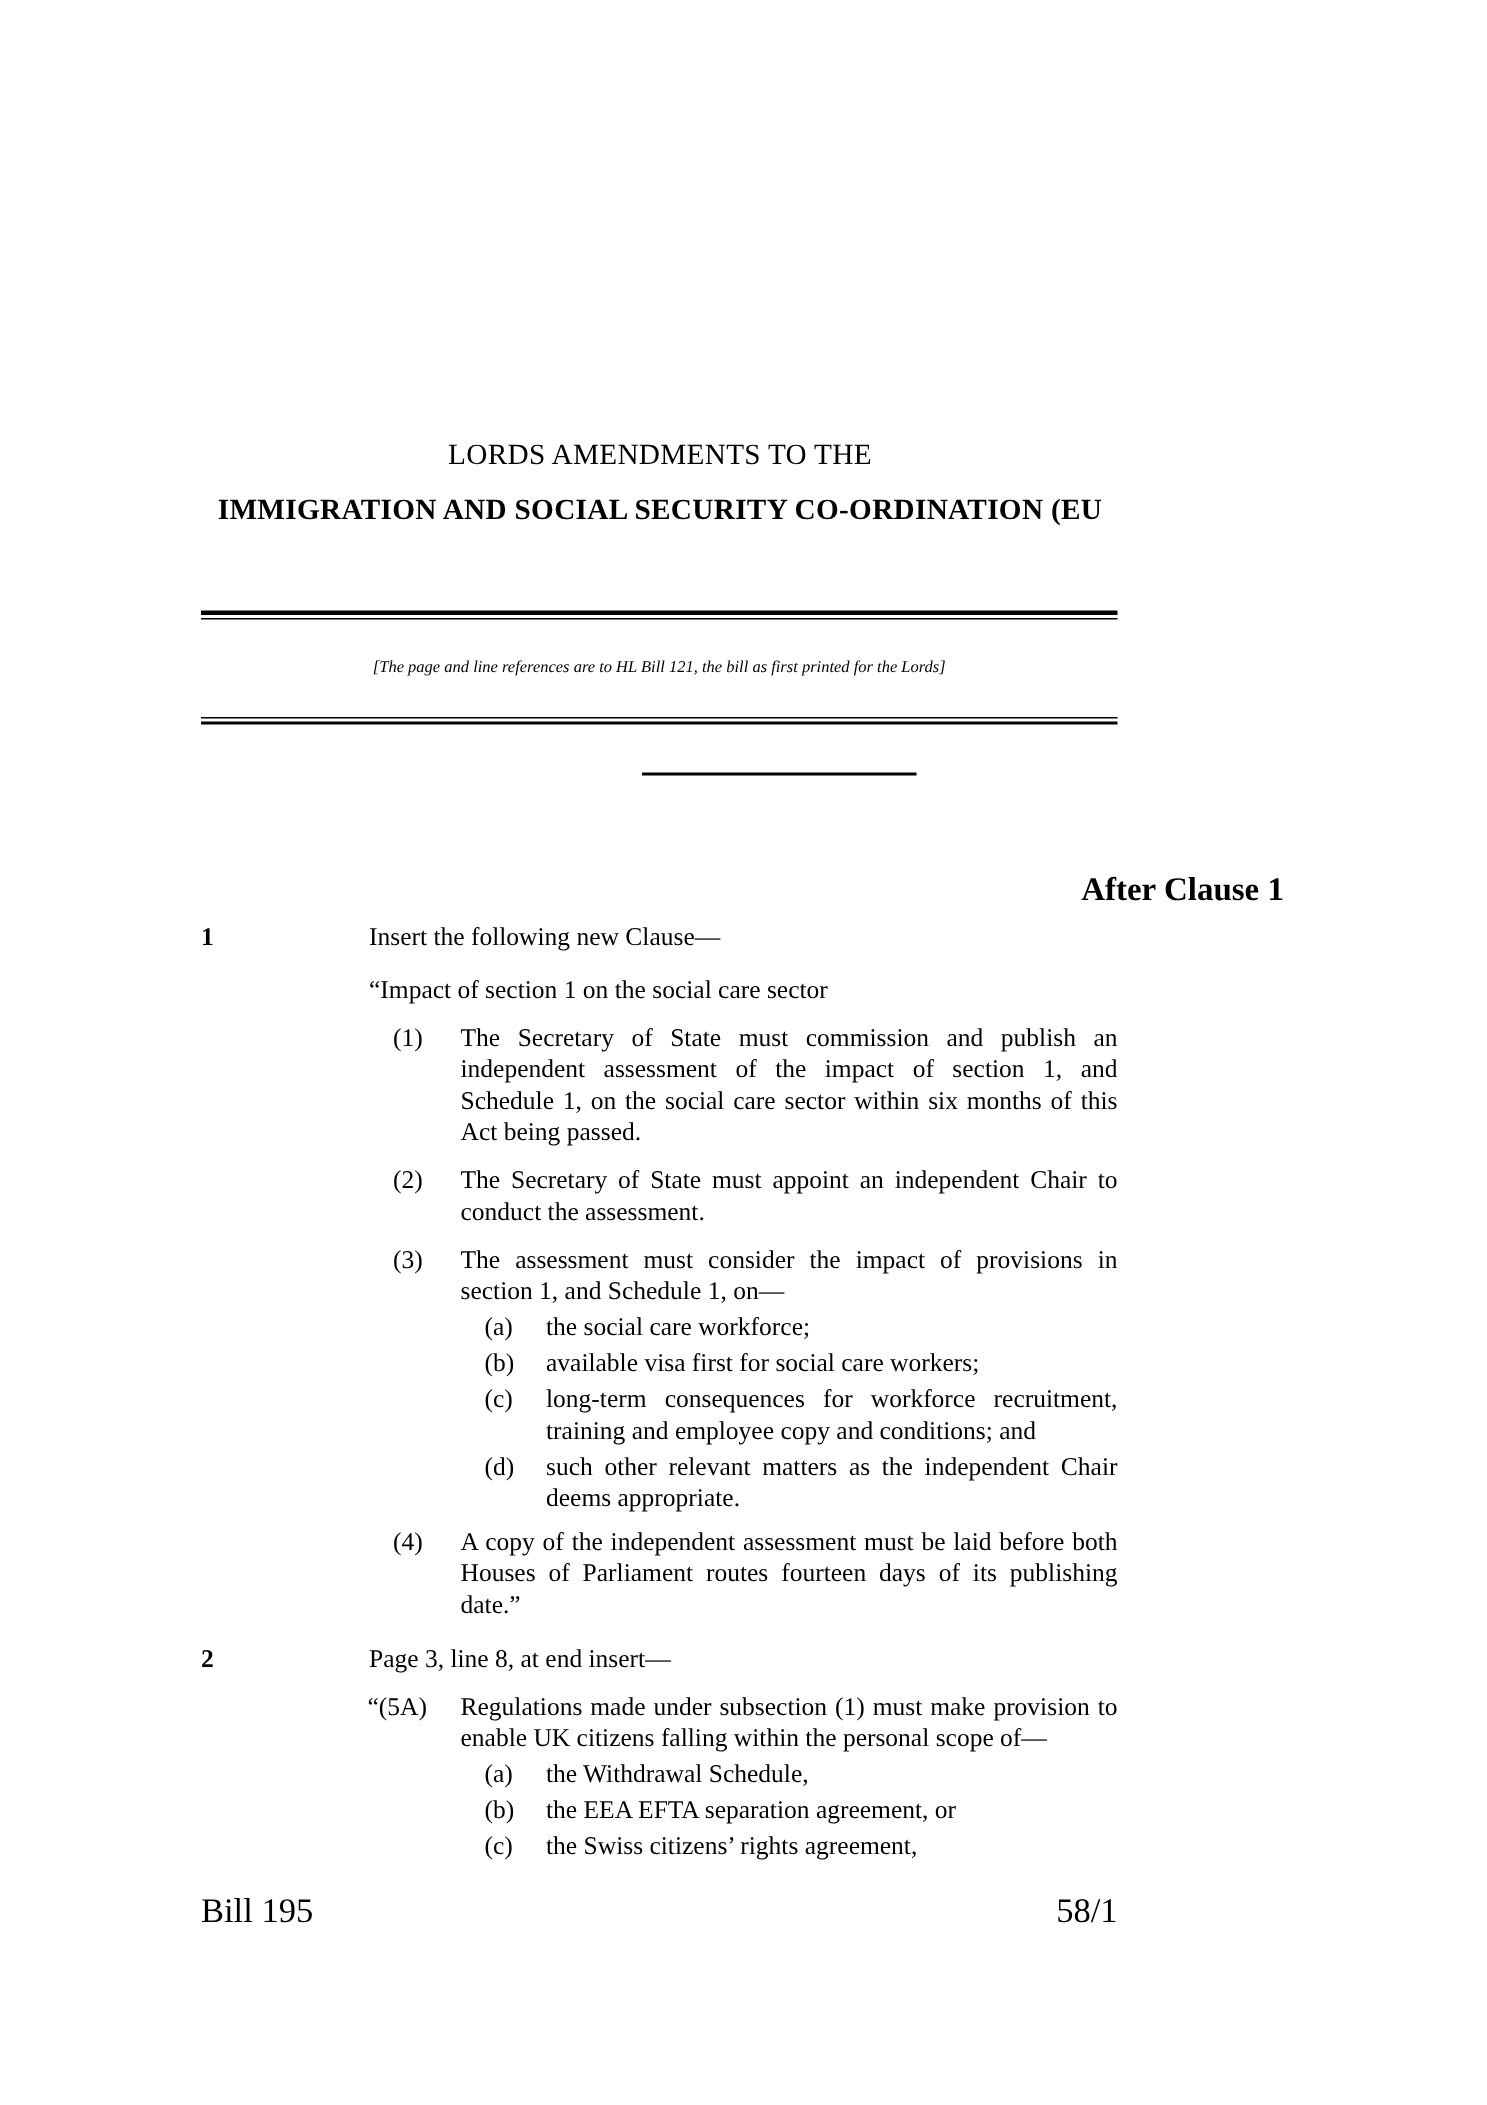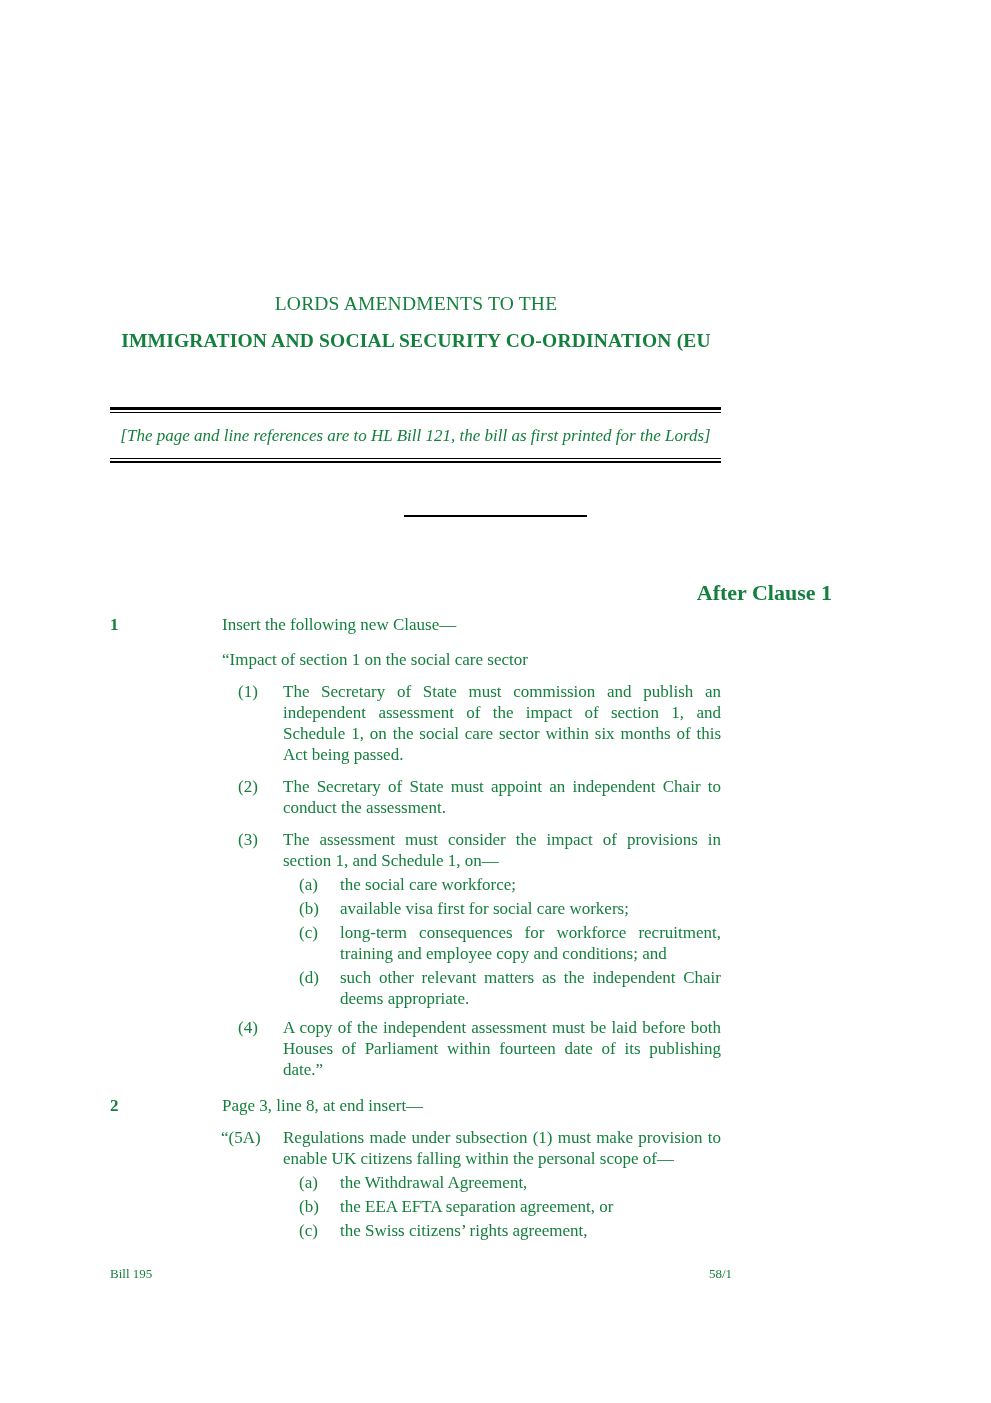--- a/index.html
+++ b/index.html
@@ -2,22 +2,23 @@
 <html><head>
 <meta charset="utf-8">
 <style>
   html, body { margin: 0; padding: 0; background: #ffffff; }
   .page {
     position: relative;
     width: 832px;
     height: 1403px;
     background: #ffffff;
     font-family: "Liberation Serif", serif;
-    color: #15803d;
+    color: #000000;
     overflow: hidden;
+    margin-left: 24px;
   }
 
   
   .doc-title {
     position: absolute;
     top: 285px;
     left: 0;
     width: 100%;
     text-align: center;
     font-size: 19.5px;
@@ -27,23 +28,23 @@
   .doc-title .t-plain { font-weight: normal; }
   .doc-title .t-bold  { font-weight: bold; }
 
   
   .refbox { position: absolute; top: 407px; left: 110px; right: 111px; }
   .rule2 { height: 2.5px; background: #000; }
   .rule1 { height: 1px;   background: #000; margin: 2px 0; }
   .refnote {
     text-align: center;
     font-style: italic;
-    font-size: 17px;
+    font-size: 11px;
     line-height: 21px;
-    padding: 10px 0;
+    padding: 20px 0;
   }
 
   
   .separator {
     position: absolute;
     top: 515px;
     left: 404px;
     width: 183px;
     height: 2px;
     background: #000;
@@ -88,24 +89,24 @@
     text-align: justify;
   }
   .items { margin-top: 2px; }
   .item > .marker { position: absolute; left: -41px; top: 0; }
 
   
   .doc-footer {
     position: absolute;
     top: 1263px;
     left: 110px;
-    right: 100px;
+    right: 111px;
     display: flex;
     justify-content: space-between;
-    font-size: 13px;
+    font-size: 23px;
     line-height: 21px;
   }
 </style>
 </head>
 <body>
 
 <div class="page">
 
   <header class="doc-title">
     <div class="t-plain">LORDS AMENDMENTS TO THE</div>
@@ -161,36 +162,36 @@
         </div>
         <div class="item">
           <span class="marker">(d)</span>
           <span>such other relevant matters as the independent Chair deems appropriate.</span>
         </div>
       </div>
     </div>
 
     <div class="sub mt-sm">
       <span class="marker">(4)</span>
-      <span>A copy of the independent assessment must be laid before both Houses of Parliament within fourteen date of its publishing date.”</span>
+      <span>A copy of the independent assessment must be laid before both Houses of Parliament routes fourteen days of its publishing date.”</span>
     </div>
 
 
     <div class="amendment mt-md">
       <span class="amd-num">2</span>
       <p class="instruction">Page 3, line 8, at end insert—</p>
     </div>
 
     <div class="sub quoted">
       <span class="marker">“(5A)</span>
       <span>Regulations made under subsection (1) must make provision to enable UK citizens falling within the personal scope of—</span>
       <div class="items">
         <div class="item">
           <span class="marker">(a)</span>
-          <span>the Withdrawal Agreement,</span>
+          <span>the Withdrawal Schedule,</span>
         </div>
         <div class="item">
           <span class="marker">(b)</span>
           <span>the EEA EFTA separation agreement, or</span>
         </div>
         <div class="item">
           <span class="marker">(c)</span>
           <span>the Swiss citizens’ rights agreement,</span>
         </div>
       </div>

